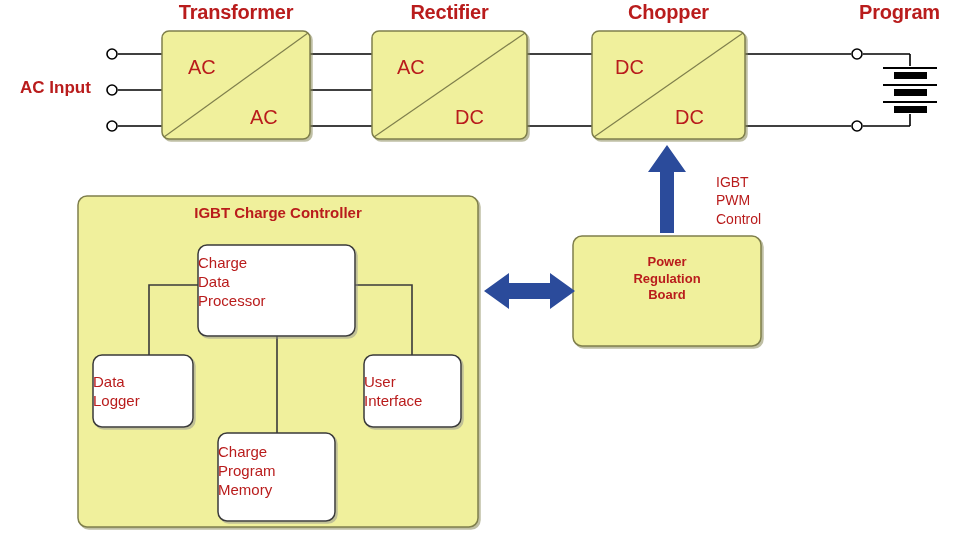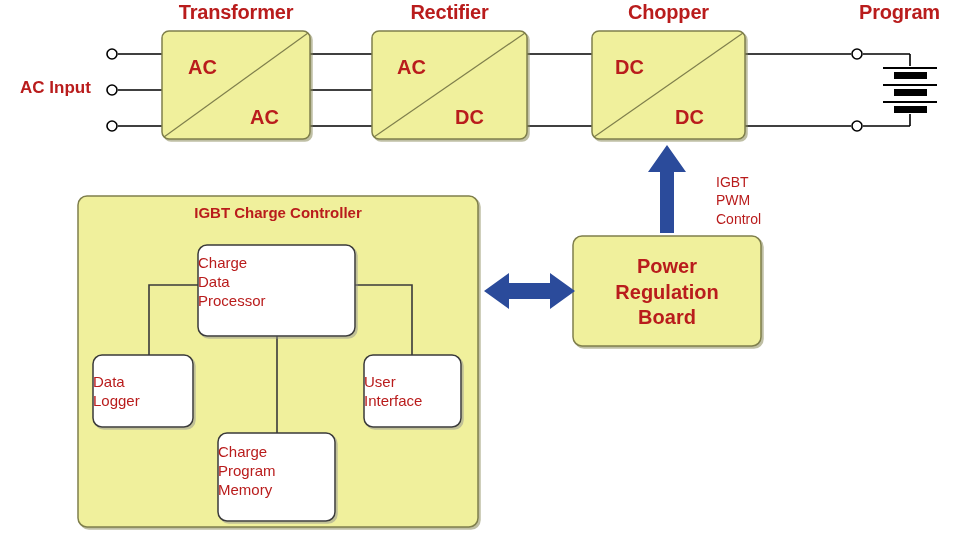--- a/index.html
+++ b/index.html
@@ -31,42 +31,42 @@
     white-space: pre;
     line-height: 1.05;
   }
   .hdr {
     font-weight: bold;
     font-size: 20px;
     letter-spacing: -0.2px;
     text-align: center;
   }
   .conv-tag {
-    font-weight: bold;
+    font-weight: normal;
     font-size: 20px;
   }
   .ac-input {
     font-weight: bold;
     font-size: 17px;
   }
   .ctrl-title {
     font-weight: bold;
     font-size: 15px;
     text-align: center;
     width: 100%;
   }
   .inner-txt {
     font-size: 15px;
     text-align: left;
     line-height: 1.26;
     width: 100%;
   }
   .prb-txt {
     font-weight: bold;
-    font-size: 20px;
+    font-size: 13px;
     text-align: center;
     line-height: 1.28;
     width: 100%;
   }
   .pwm-txt {
     font-size: 14px;
     line-height: 1.32;
     text-align: left;
     margin-left: 36px;
   }

